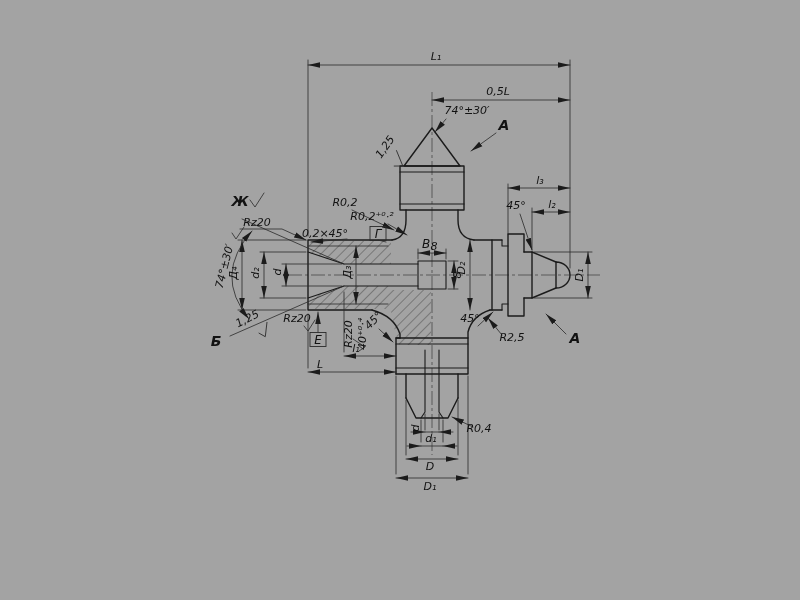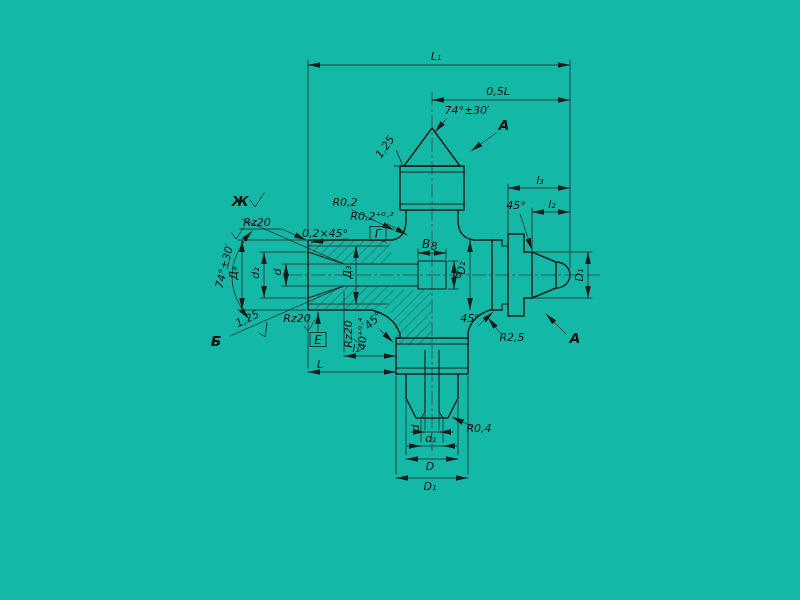--- a/index.html
+++ b/index.html
@@ -1,16 +1,16 @@
 <!DOCTYPE html>
 <html><head>
 <meta charset="utf-8">
 <style>
   html,body{margin:0;padding:0;background:#ffffff;}
-  .page{width:800px;height:600px;background:#14b8a6;position:relative;overflow:hidden;}
+  .page{width:800px;height:600px;background:#a3a3a3;position:relative;overflow:hidden;}
   svg text{font:italic 11px "DejaVu Sans",sans-serif;fill:#121212;}
   svg text.tv{font-size:14px;font-weight:bold;}
   svg text.ts{font-size:12px;}
   .o{fill:none;stroke:#1b1b1b;stroke-width:1.4;stroke-linejoin:round;stroke-linecap:round;}
   .o2{fill:none;stroke:#1b1b1b;stroke-width:1.1;stroke-linejoin:round;stroke-linecap:round;}
   .thin{fill:none;stroke:#2a2a2a;stroke-width:0.8;stroke-linecap:round;}
   .cl{fill:none;stroke:#3a3a3a;stroke-width:0.7;stroke-dasharray:14 3 3 3;}
   .hx{fill:url(#hx);stroke:none;}
   .box{fill:none;stroke:#2a2a2a;stroke-width:0.9;}
 </style>

